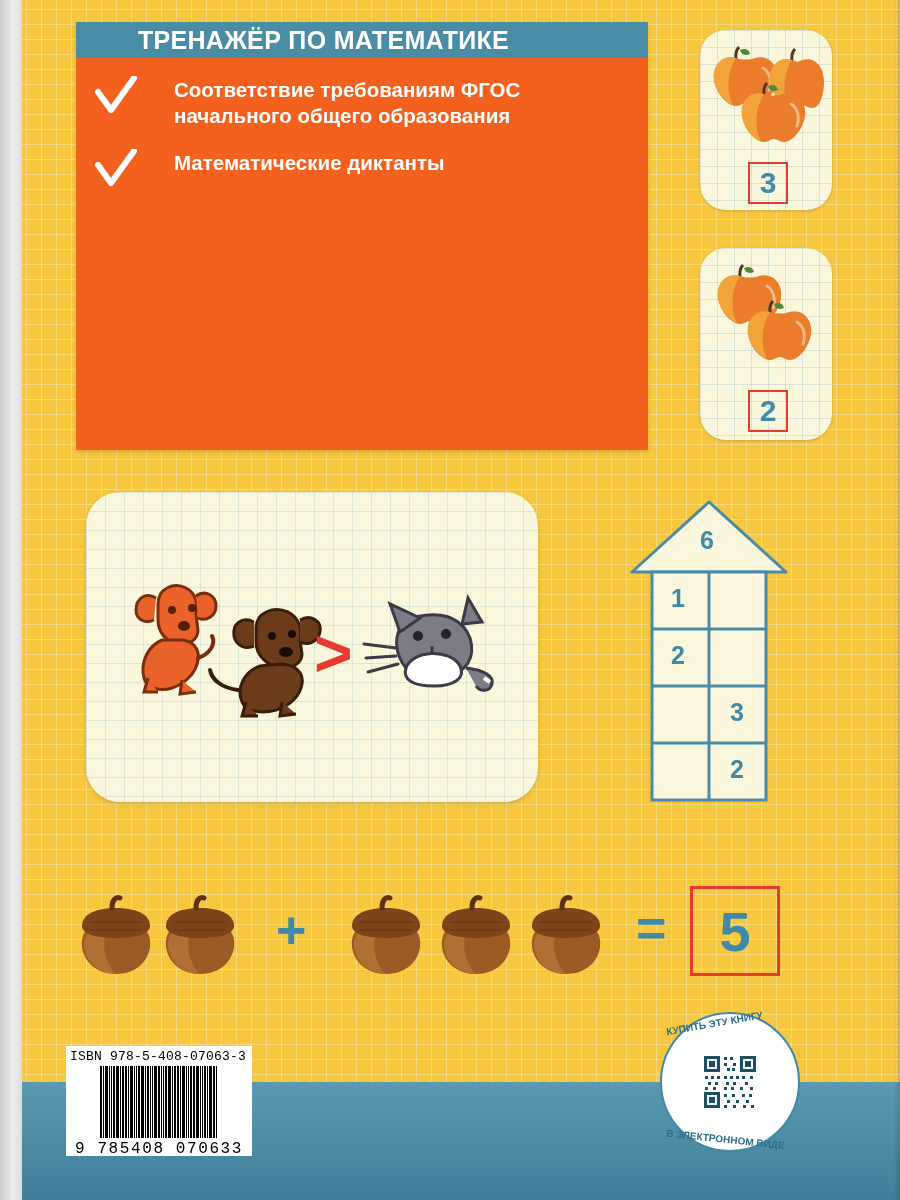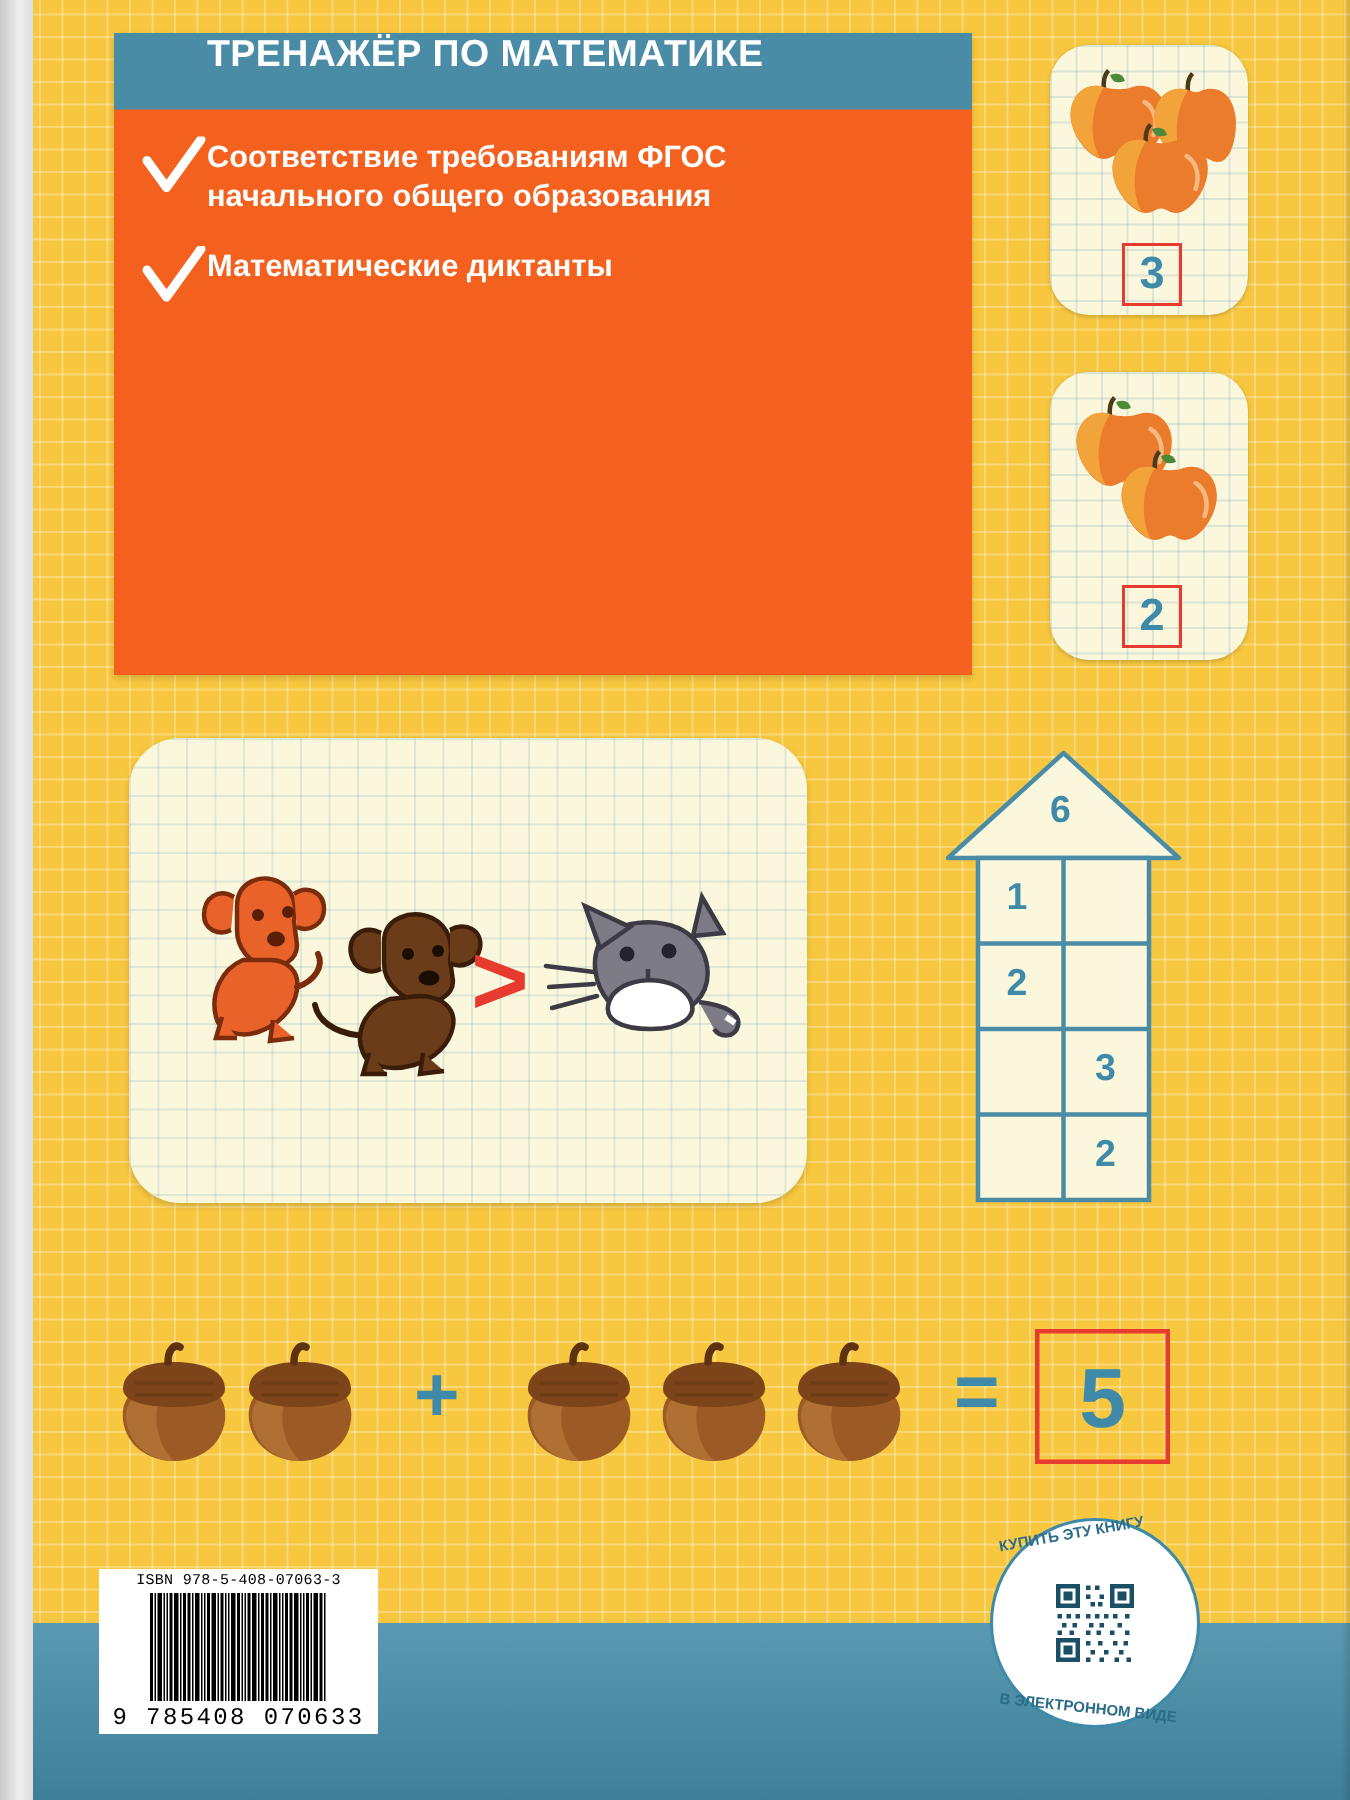--- a/index.html
+++ b/index.html
@@ -57,24 +57,24 @@
   .panel {
     position: absolute;
     left: 76px;
     top: 22px;
     width: 572px;
     height: 428px;
     background: #f4611e;
     box-shadow: 0 2px 4px rgba(0,0,0,0.15);
   }
   .panel-header {
-    height: 51px;
+    height: 36px;
     background: #4a8ca6;
     display: flex;
-    align-items: flex-start;
+    align-items: center;
     padding-left: 62px;
   }
   .panel-header .title {
     color: #ffffff;
     font-size: 25px;
     font-weight: bold;
     letter-spacing: 0.3px;
   }
   .features {
     padding: 16px 18px 0 18px;
@@ -90,20 +90,21 @@
     display: block;
     margin-top: 2px;
   }
   .feature-text {
     color: #ffffff;
     font-size: 20.5px;
     font-weight: bold;
     line-height: 1.28;
     white-space: pre-line;
     padding-top: 3px;
+    margin-left: 36px;
   }
 
   
   .apple-card {
     position: absolute;
     background: #fbf7dc;
     border-radius: 26px;
     box-shadow: 0 1px 3px rgba(0,0,0,0.18);
     overflow: hidden;
   }
@@ -210,22 +211,22 @@
     left: 66px;
     top: 1046px;
     width: 186px;
     height: 110px;
     background: #ffffff;
     padding: 2px 4px 2px 4px;
     box-sizing: border-box;
   }
   #barcode-block .isbn {
     font-family: "Liberation Mono", monospace;
-    font-size: 10px;
-    text-align: center;
+    font-size: 13px;
+    text-align: left;
     color: #000;
     letter-spacing: 0.2px;
     margin: 1px 0 2px 0;
   }
   .bars {
     height: 72px;
     display: flex;
     align-items: stretch;
     justify-content: center;
     gap: 0;

